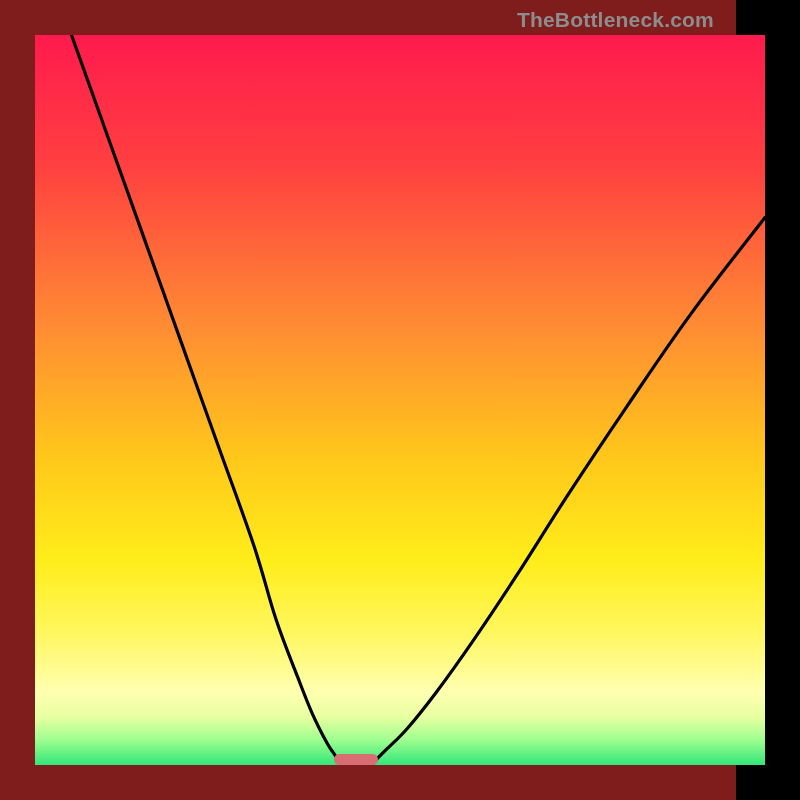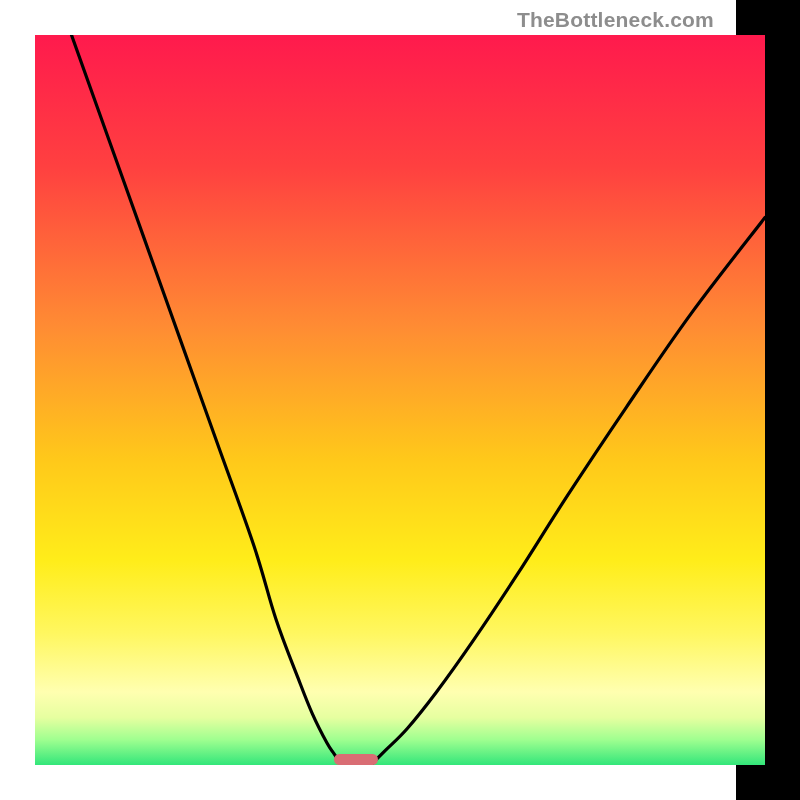--- a/index.html
+++ b/index.html
@@ -1,21 +1,21 @@
 <!DOCTYPE html>
 <html><head>
 <meta charset="utf-8">
 <style>
   * { margin: 0; padding: 0; box-sizing: border-box; }
   html, body { width: 800px; height: 800px; overflow: hidden; background: #000; }
   .frame {
     position: relative;
     width: 736px;
     height: 800px;
-    background: #ffffff;
+    background: #7f1d1d;
   }
   .plot-area {
     position: absolute;
     left: 35px;
     top: 35px;
     width: 730px;
     height: 730px;
     overflow: hidden;
   }
   .gradient {

